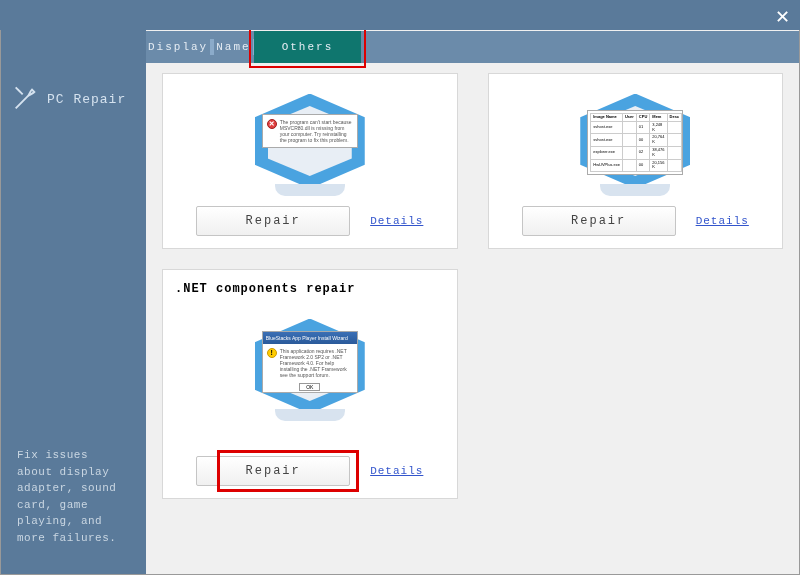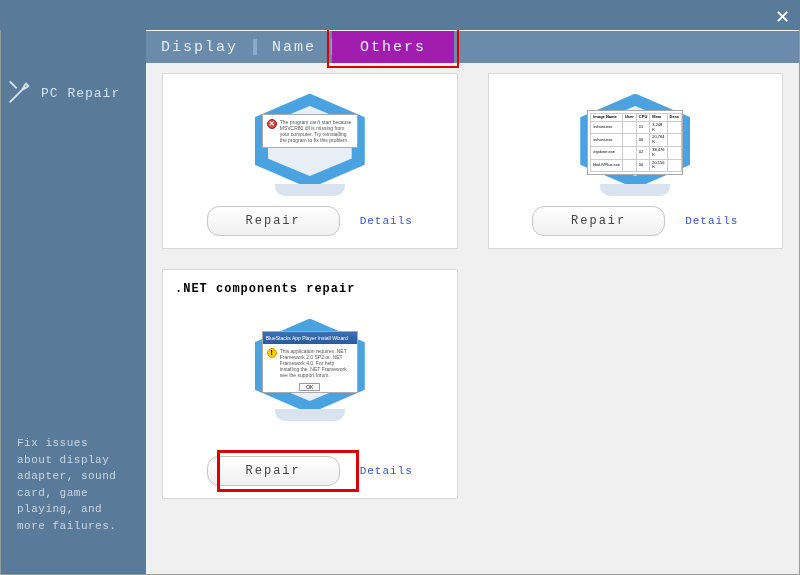--- a/index.html
+++ b/index.html
@@ -1,48 +1,48 @@
 <!DOCTYPE html>
 <html><head>
 <meta charset="utf-8">
 <style>
 *{box-sizing:border-box;margin:0;padding:0}
 body{font-family:"Courier New",monospace;font-size:12px;width:800px;height:575px;overflow:hidden;background:#f5f5f5}
 .app{display:flex;width:100%;height:100%;border:1px solid #999;background:#fff}
-.sidebar{width:145px;background:#5a7a9a;color:#d0dce8;position:relative;padding:4px}
+.sidebar{width:145px;background:#5a7a9a;color:#d0dce8;position:relative;padding:10px}
 .topbar{position:absolute;top:0;left:0;right:0;height:30px;background:#5a7a9a;z-index:5}
 .close{position:absolute;top:6px;right:10px;color:#fff;font-size:18px;cursor:pointer;font-family:sans-serif}
 .logo-block{display:flex;align-items:center;gap:8px;margin-top:74px}
 .logo-svg{width:28px;height:28px}
 .logo-txt{color:#d5e2ef;font-size:13px;letter-spacing:1px}
-.desc{position:absolute;bottom:40px;left:16px;right:16px;color:#c9d6e2;font-size:11px;line-height:1.5;letter-spacing:0.5px}
+.desc{position:absolute;bottom:28px;left:16px;right:16px;color:#c9d6e2;font-size:11px;line-height:1.5;letter-spacing:0.5px}
 .main{flex:1;display:flex;flex-direction:column;background:#f0f0f0;position:relative}
 .tabs{display:flex;height:32px;margin-top:30px;background:#6b8baa}
-.tab{flex:0 0 auto;padding:0 15px;height:32px;display:flex;align-items:center;color:#e5ecf3;letter-spacing:2px;font-size:15px;cursor:pointer;position:relative}
-.tab.active{background:#a21caf}
+.tab{flex:0 0 auto;padding:0 2px;height:32px;display:flex;align-items:center;color:#e5ecf3;letter-spacing:2px;font-size:11px;cursor:pointer;position:relative}
+.tab.active{background:#0f766e}
 .tab-sep{width:1px;height:16px;background:#8babca;align-self:center}
 .highlight-others{position:absolute;top:-5px;left:-5px;right:-5px;bottom:-5px;border:2px solid #d00;pointer-events:none}
 .content{flex:1;padding:10px 16px;overflow:auto;display:grid;grid-template-columns:1fr 1fr;gap:20px 30px;align-content:start}
 .card{background:#fff;border:1px solid #d8d8d8;padding:12px;position:relative;min-height:180px;display:flex;flex-direction:column}
 .card.short{min-height:150px}
 .card-title{font-size:12px;font-weight:bold;letter-spacing:1px;margin-bottom:15px}
 .thumb{align-self:center;width:150px;height:110px;position:relative;display:flex;align-items:center;justify-content:center}
 .hex{width:110px;height:95px;background:#4aa3e0;clip-path:polygon(50% 0,100% 25%,100% 75%,50% 100%,0 75%,0 25%);position:relative;display:flex;align-items:center;justify-content:center}
 .hex-inner{width:84px;height:70px;background:#e8eef5;clip-path:polygon(50% 0,100% 25%,100% 75%,50% 100%,0 75%,0 25%)}
 .mini-win{position:absolute;width:96px;background:#fff;border:1px solid #aaa;font-size:5px;line-height:1.2;font-family:Arial}
 .mini-bar{height:12px;background:linear-gradient(#3b6fb5,#2a5a9a);color:#fff;display:flex;align-items:center;padding:0 3px;font-size:5px}
 .mini-body{padding:4px;display:flex;gap:3px;align-items:flex-start;color:#555}
 .mini-ico{width:10px;height:10px;background:#ffcc00;border-radius:50%;border:1px solid #cc9900;flex-shrink:0;display:flex;align-items:center;justify-content:center;color:#000;font-weight:bold;font-size:7px}
 .mini-ico.red{background:#e04040;border-color:#a02020;color:#fff}
 .mini-table{width:100%;border-collapse:collapse;font-size:4px}
 .mini-table td,.mini-table th{border:1px solid #ccc;padding:1px 2px;text-align:left}
 .monitor-base{position:absolute;bottom:0;left:50%;transform:translateX(-50%);width:70px;height:12px;background:#d8e3ef;border-radius:0 0 10px 10px}
 .card-actions{display:flex;align-items:center;gap:20px;margin-top:auto;justify-content:center;padding-top:10px;position:relative}
-.btn-repair{width:133px;height:30px;background:linear-gradient(#fff,#f0f0f0);border:1px solid #c5c5c5;border-radius:12px;font-family:inherit;font-size:12px;letter-spacing:2px;cursor:pointer;color:#444}
-.details{color:#3355cc;font-size:11px;letter-spacing:1px;cursor:pointer}
+.btn-repair{width:154px;height:30px;background:linear-gradient(#fff,#f0f0f0);border:1px solid #c5c5c5;border-radius:2px;font-family:inherit;font-size:12px;letter-spacing:2px;cursor:pointer;color:#444}
+.details{color:#3355cc;text-decoration:underline;font-size:11px;letter-spacing:1px;cursor:pointer}
 .highlight-repair{position:absolute;left:42px;top:4px;width:142px;height:42px;border:3px solid #d00;pointer-events:none}
 </style>
 </head>
 <body>
 
 <div class="app">
 
   <div class="topbar">
     <span class="close">✕</span>
   </div>

